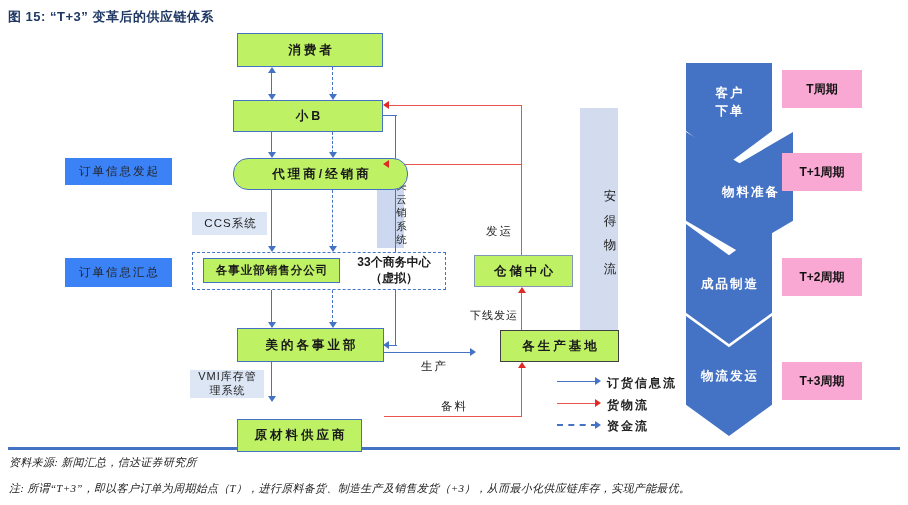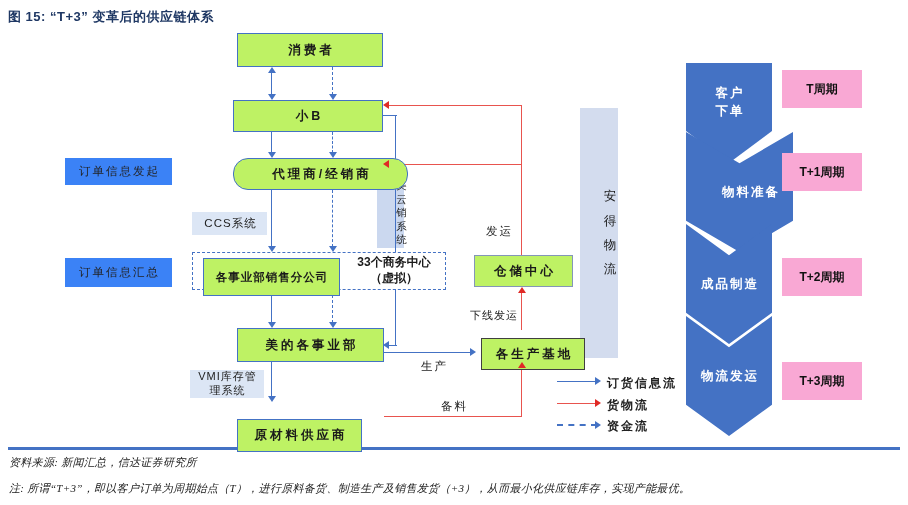--- a/index.html
+++ b/index.html
@@ -58,30 +58,30 @@
 
 <div id="stage">
 
   <div class="abs" id="title">图 15: “T+3” 变革后的供应链体系</div>
 
   <div class="box" style="left:237px;top:33px;width:146px;height:34px;">消费者</div>
   <div class="box" style="left:233px;top:100px;width:150px;height:32px;">小B</div>
   <div class="box" style="left:233px;top:158px;width:175px;height:32px;border-radius:15px;">代理商/经销商</div>
 
   <div class="dashedbox" style="left:192px;top:252px;width:254px;height:38px;"></div>
-  <div class="box" style="left:203px;top:258px;width:137px;height:38px;font-size:11.5px;letter-spacing:1px;text-indent:1px;">各事业部销售分公司</div>
+  <div class="box" style="left:203px;top:258px;width:137px;height:25px;font-size:11.5px;letter-spacing:1px;text-indent:1px;">各事业部销售分公司</div>
   <div class="bc-text" style="left:344px;top:254px;width:100px;height:34px;">
     <span>33个商务中心</span>
     <span>（虚拟）</span>
   </div>
 
   <div class="box" style="left:237px;top:328px;width:147px;height:34px;">美的各事业部</div>
   <div class="box" style="left:237px;top:419px;width:125px;height:33px;">原材料供应商</div>
   <div class="box graybd" style="left:474px;top:255px;width:99px;height:32px;">仓储中心</div>
-  <div class="box darkbd" style="left:481px;top:330px;width:104px;height:32px;margin-top:8px;">各生产基地</div>
+  <div class="box darkbd" style="left:500px;top:330px;width:119px;height:32px;">各生产基地</div>
 
   <div class="lab yellow" style="left:65px;top:158px;width:107px;height:27px;">订单信息发起</div>
   <div class="lab yellow" style="left:65px;top:258px;width:107px;height:29px;">订单信息汇总</div>
   <div class="lab blue" style="left:192px;top:212px;width:75px;height:23px;letter-spacing:1px;">CCS系统</div>
   <div class="lab blue two-line" style="left:190px;top:370px;width:74px;height:28px;font-size:11px;">
     <span>VMI库存管</span>
     <span>理系统</span>
   </div>
   <div class="vwrap" id="meiyunxiao-label" style="left:377px;top:178px;width:27px;height:70px;">
     <span class="vtext">美云销系统</span>

